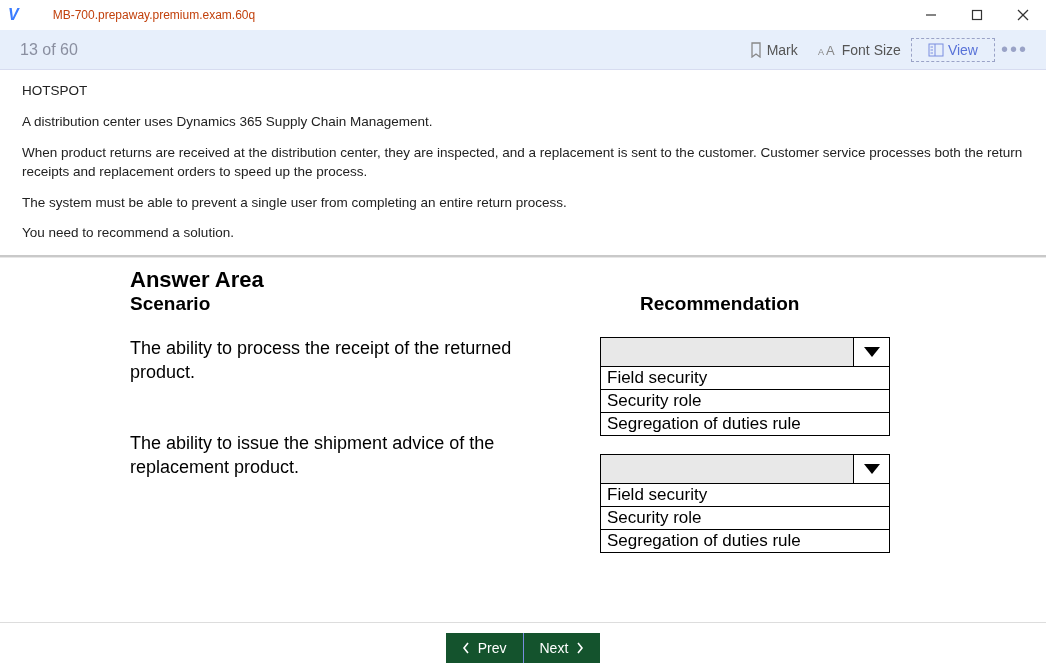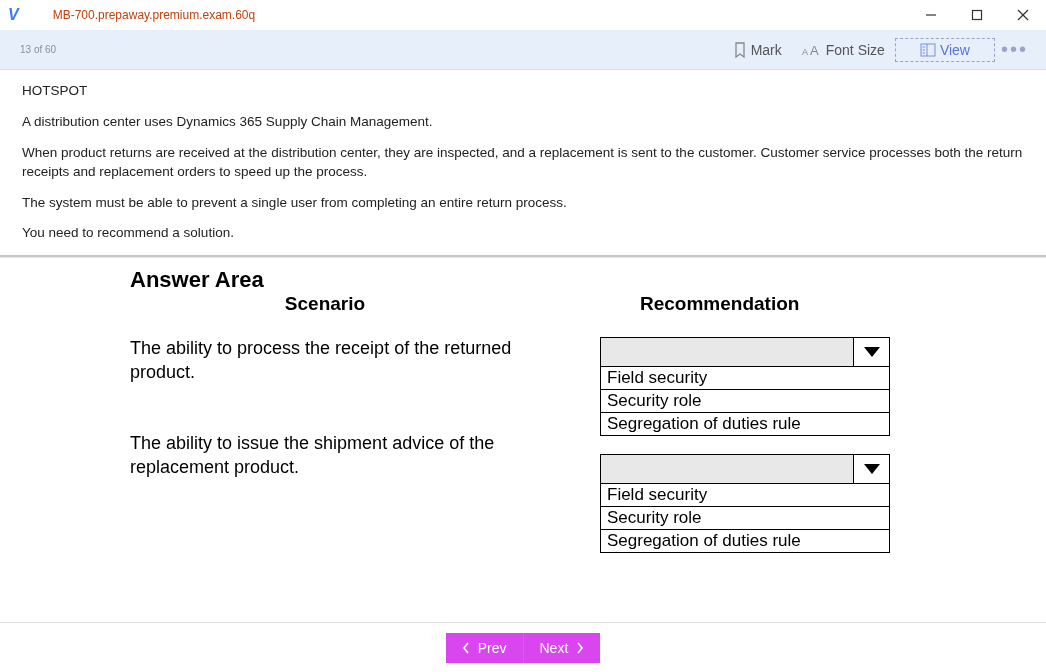--- a/index.html
+++ b/index.html
@@ -4,49 +4,49 @@
 <style>
   * { box-sizing: border-box; margin: 0; padding: 0; }
   html, body { width: 1046px; height: 672px; font-family: "Segoe UI", Arial, sans-serif; background: #fff; overflow: hidden; }
   .titlebar { height: 30px; display: flex; align-items: center; padding: 0 0 0 8px; background: #fff; }
   .titlebar .app-icon { color: #3b7cff; font-style: italic; font-weight: bold; font-size: 16px; margin-right: 6px; }
   .titlebar .title { font-size: 12px; color: #c2410c; flex: 1; margin-left: 28px; }
   .winbtns { display: flex; height: 100%; }
   .winbtn { width: 46px; height: 100%; display: flex; align-items: center; justify-content: center; }
   .winbtn svg { stroke: #333; }
   .toolbar { height: 40px; background: #e7effb; display: flex; align-items: center; padding: 0 12px 0 20px; color: #555; border-bottom: 1px solid #d7dcf0; }
-  .toolbar .counter { color: #8a8fa0; font-size: 10px; flex: 1; }
+  .toolbar .counter { color: #8a8fa0; font-size: 16px; flex: 1; }
   .tbtn { display: flex; align-items: center; gap: 4px; font-size: 14px; color: #555; padding: 4px 10px; cursor: pointer; }
-  .tbtn.view { border: 1px dashed #9aa3c7; color: #5872d8; padding: 3px 24px; }
+  .tbtn.view { border: 1px dashed #9aa3c7; color: #5872d8; padding: 3px 16px; }
   .tbtn .ticon { display: inline-flex; }
   .more-dots { color: #9aa3c7; font-size: 20px; padding: 0 6px; letter-spacing: 2px; cursor: pointer; }
   .question-area { padding: 12px 22px 8px 22px; font-size: 13.5px; color: #222; line-height: 1.4; }
   .question-area p { margin-bottom: 12px; }
   .divider { height: 2px; background: #c9c9c9; width: 100%; box-shadow: 0 1px 0 #e7e7e7; }
   .answer-area { padding: 10px 22px 0 130px; }
   .answer-area h2 { font-family: Arial, sans-serif; font-size: 22px; font-weight: bold; }
   .cols { display: flex; }
   .col-scenario { width: 470px; }
   .col-reco { flex: 1; }
   .colhead { font-family: Arial, sans-serif; font-size: 19px; font-weight: bold; margin-bottom: 22px; }
-  .col-scenario .colhead { text-align: center; padding-right: 80px; }
+  .col-scenario .colhead { padding-right: 80px; }
   .col-reco .colhead { text-align: left; padding-left: 40px; }
   .row { margin-bottom: 22px; }
   .scenario-text { font-family: Arial, sans-serif; font-size: 18px; color: #000; line-height: 1.3; padding-right: 30px; }
   .reco-box { width: 290px; }
   .reco-header { display: flex; }
   .reco-select { height: 30px; background: #e8e8e8; border: 1.5px solid #000; flex: 1; }
   .reco-arrow { width: 36px; height: 30px; border: 1.5px solid #000; border-left: none; display: flex; align-items: center; justify-content: center; background: #fff; }
   .reco-arrow svg { fill: #000; }
   .optlist { border: 1.5px solid #000; border-top: none; }
   .opt { font-family: Arial, sans-serif; font-size: 17px; padding: 1px 6px; border-bottom: 1px solid #000; }
   .opt:last-child { border-bottom: none; }
   .footer { position: absolute; bottom: 0; left: 0; right: 0; height: 50px; background: #fff; border-top: 1px solid #ddd; display: flex; align-items: center; justify-content: center; }
   .navbtns { display: flex; }
-  .navbtn { background: #d946ef; color: #fff; font-size: 14px; padding: 7px 16px; display: flex; align-items: center; gap: 8px; cursor: pointer; }
+  .navbtn { background: #14532d; color: #fff; font-size: 14px; padding: 7px 16px; display: flex; align-items: center; gap: 8px; cursor: pointer; }
   .navbtn.prev { border-right: 1px solid #7a8ee0; }
   .navbtn svg { stroke: #fff; }
   .content-scroll { height: 552px; overflow: hidden; position: relative; }
 </style>
 </head>
 <body>
 
 <div class="titlebar">
   <span class="app-icon">V</span>
   <span class="title">MB-700.prepaway.premium.exam.60q</span>

